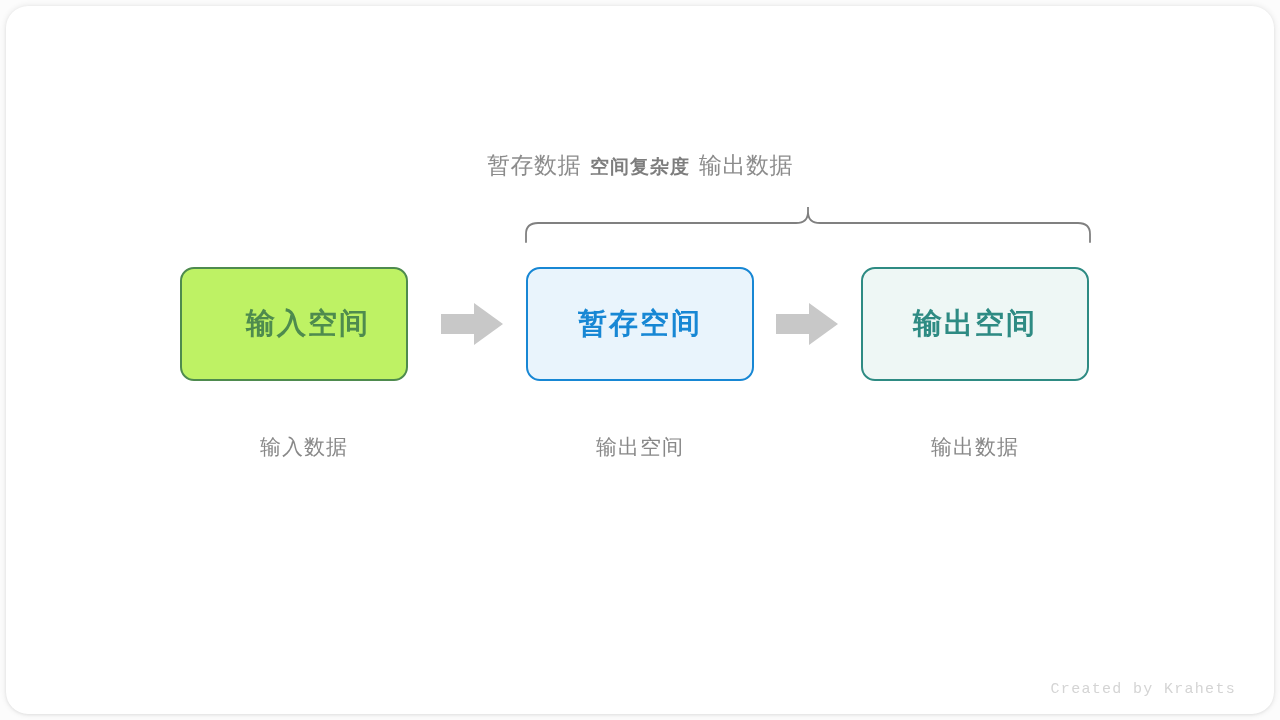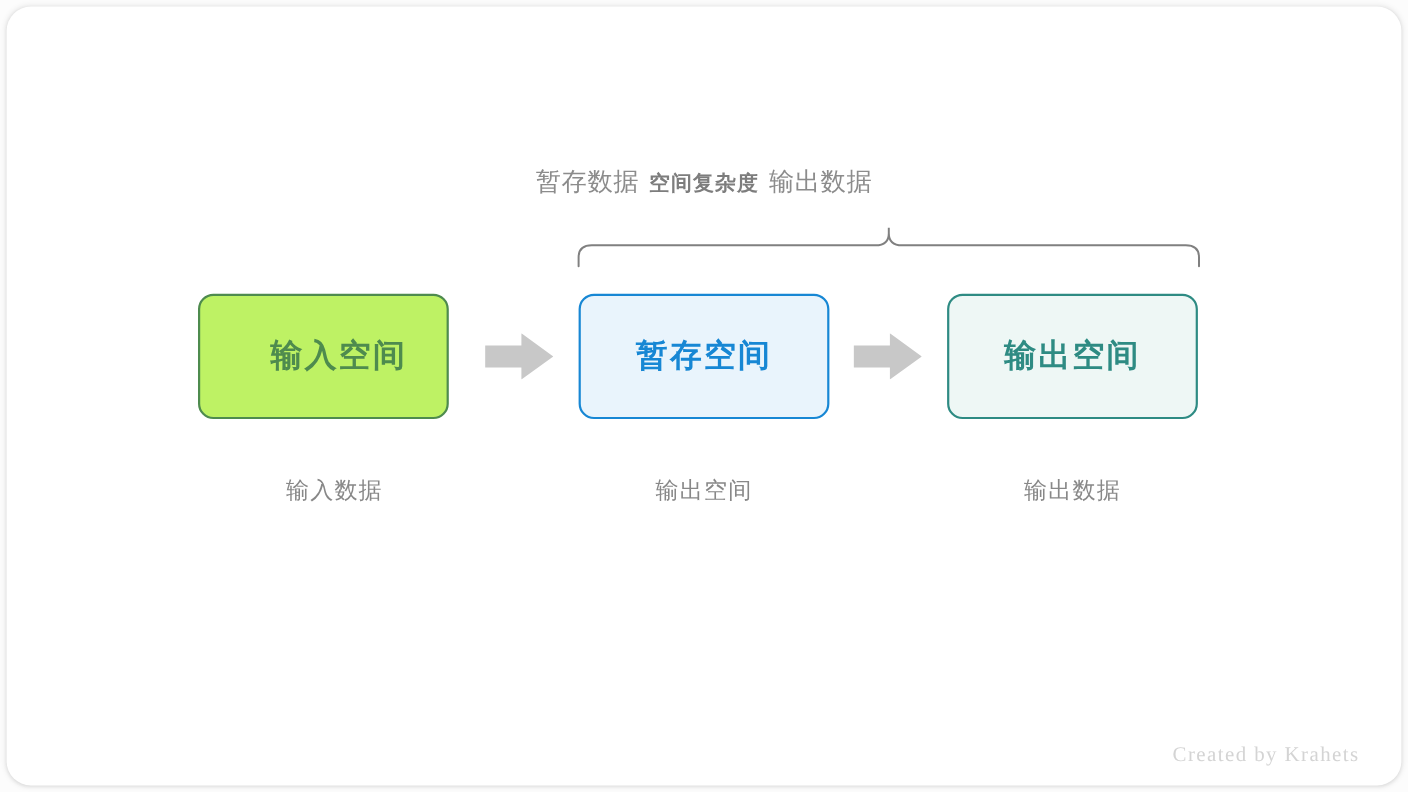--- a/index.html
+++ b/index.html
@@ -123,22 +123,22 @@
   #cap-input  { left: 190px; }
   #cap-temp   { left: 526px; }
   #cap-output { left: 861px; }
   .col-caption .line { display: block; }
 
   
   #footer {
     position: absolute;
     right: 44px;
     bottom: 22px;
-    font-family: Liberation Serif, serif;
-    font-size: 19px;
+    font-family: Liberation Mono, monospace;
+    font-size: 15px;
     color: #d4d4d4;
     letter-spacing: 1.3px;
   }
 </style>
 </head>
 <body>
 
 <div id="canvas">
 
   <div id="card"></div>

